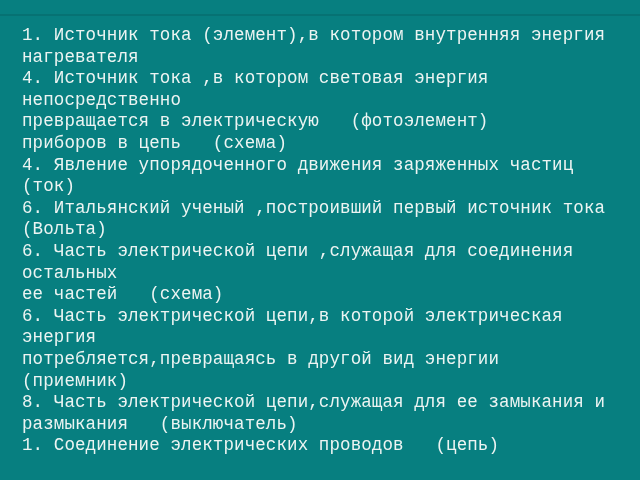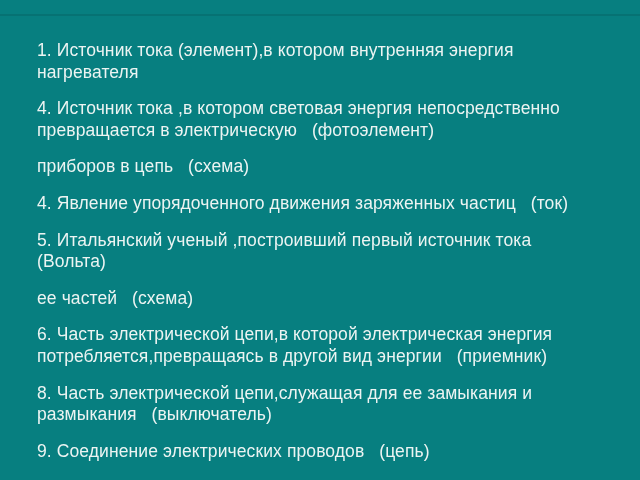--- a/index.html
+++ b/index.html
@@ -31,22 +31,23 @@
     left: 22px;
     top: 25px;
     right: 16px;
     color: #ecf4f2;
     font-size: 17.5px;
     line-height: 21.6px;
     font-weight: 400;
     letter-spacing: 0.1px;
   }
   .quiz-item {
-    margin: 15px;
+    margin: 0;
     padding: 0;
+    font-family: Liberation Mono, monospace;
   }
   .quiz-item-line {
     white-space: pre-wrap;
   }
 </style>
 </head>
 <body>
 
 <div class="slide">
   <div class="slide-top-rule"></div>
@@ -58,30 +59,31 @@
         <div class="quiz-item-line">4. Источник тока ,в котором световая энергия непосредственно</div>
         <div class="quiz-item-line">превращается в электрическую   (фотоэлемент)</div>
       </div>
       <div class="quiz-item">
         <div class="quiz-item-line">приборов в цепь   (схема)</div>
       </div>
       <div class="quiz-item">
         <div class="quiz-item-line">4. Явление упорядоченного движения заряженных частиц   (ток)</div>
       </div>
       <div class="quiz-item">
-        <div class="quiz-item-line">5. Итальянский ученый ,построивший первый источник тока   (Вольта)</div>
+        <div class="quiz-item-line">6. Итальянский ученый ,построивший первый источник тока   (Вольта)</div>
       </div>
       <div class="quiz-item">
+        <div class="quiz-item-line">6. Часть электрической цепи ,служащая для соединения остальных</div>
         <div class="quiz-item-line">ее частей   (схема)</div>
       </div>
       <div class="quiz-item">
         <div class="quiz-item-line">6. Часть электрической цепи,в которой электрическая энергия</div>
         <div class="quiz-item-line">потребляется,превращаясь в другой вид энергии   (приемник)</div>
       </div>
       <div class="quiz-item">
         <div class="quiz-item-line">8. Часть электрической цепи,служащая для ее замыкания и</div>
         <div class="quiz-item-line">размыкания   (выключатель)</div>
       </div>
       <div class="quiz-item">
-        <div class="quiz-item-line">9. Соединение электрических проводов   (цепь)</div>
+        <div class="quiz-item-line">1. Соединение электрических проводов   (цепь)</div>
       </div>
     </div>
 </div>
 
 </body></html>

